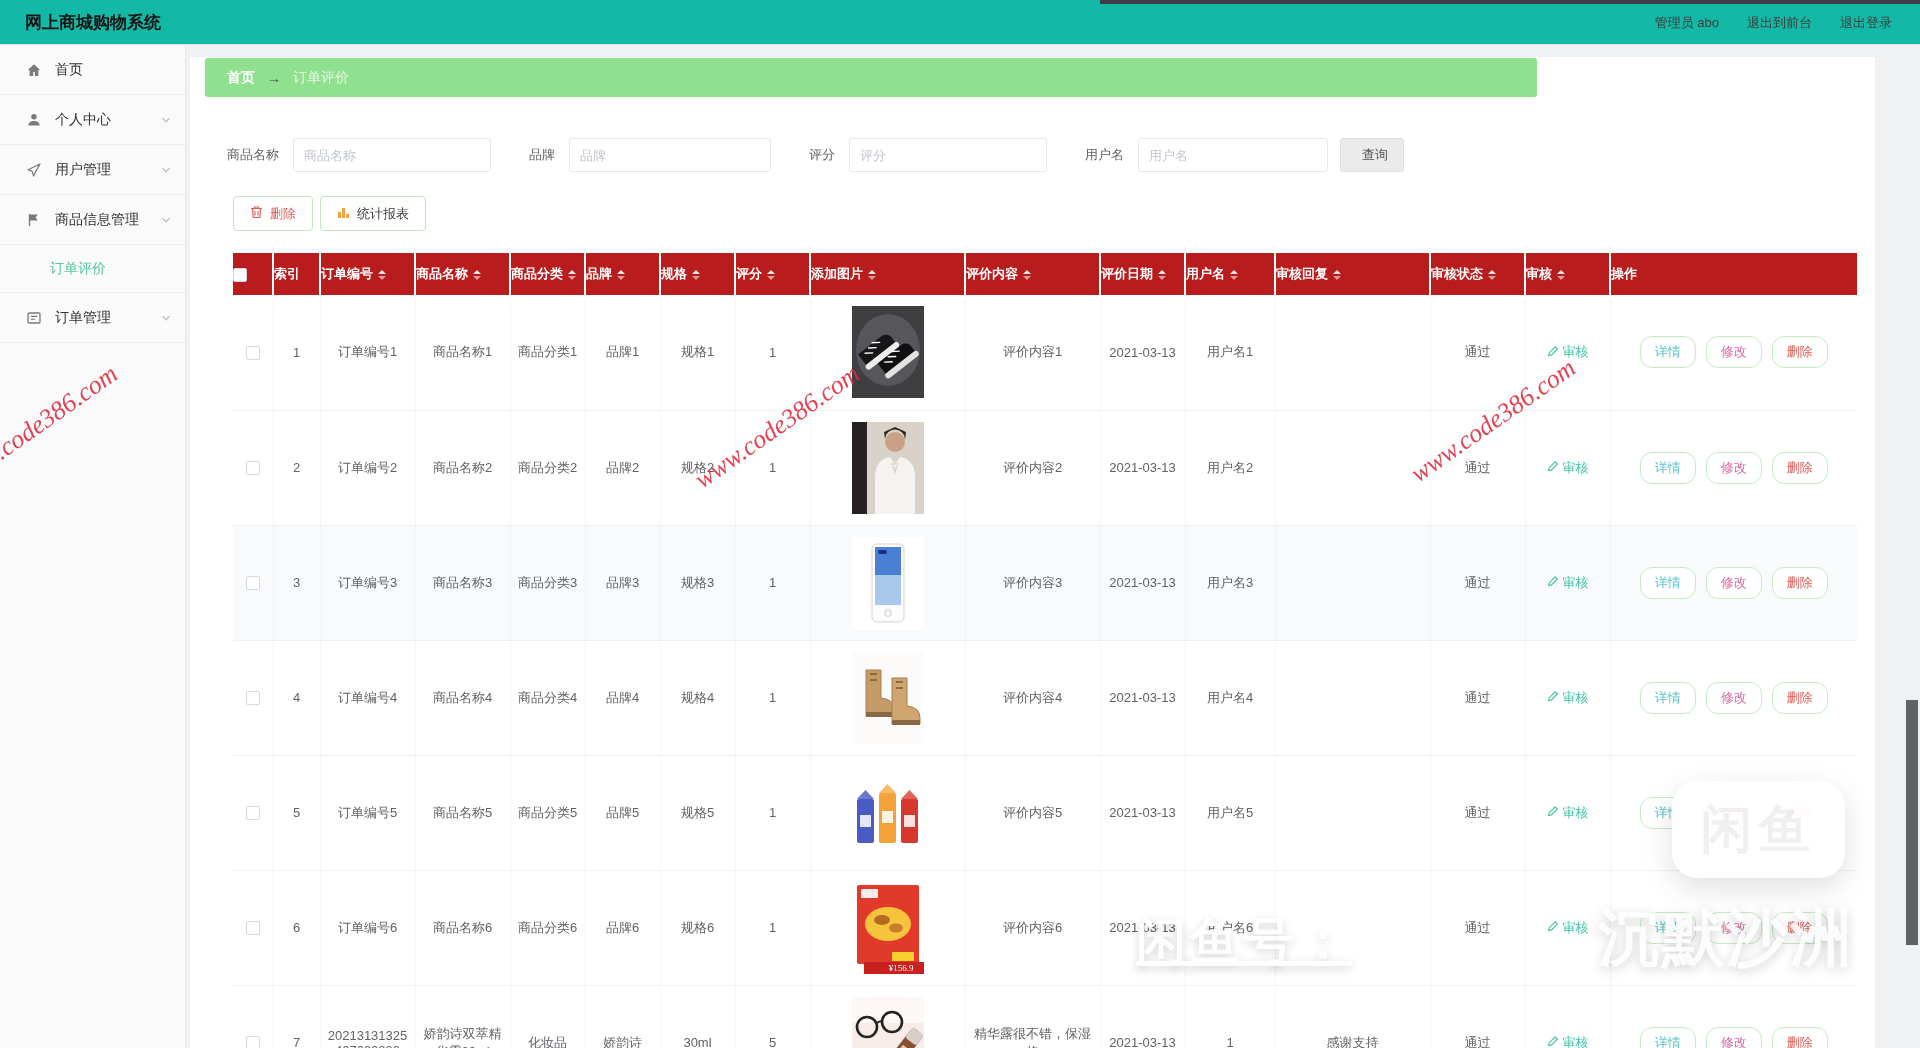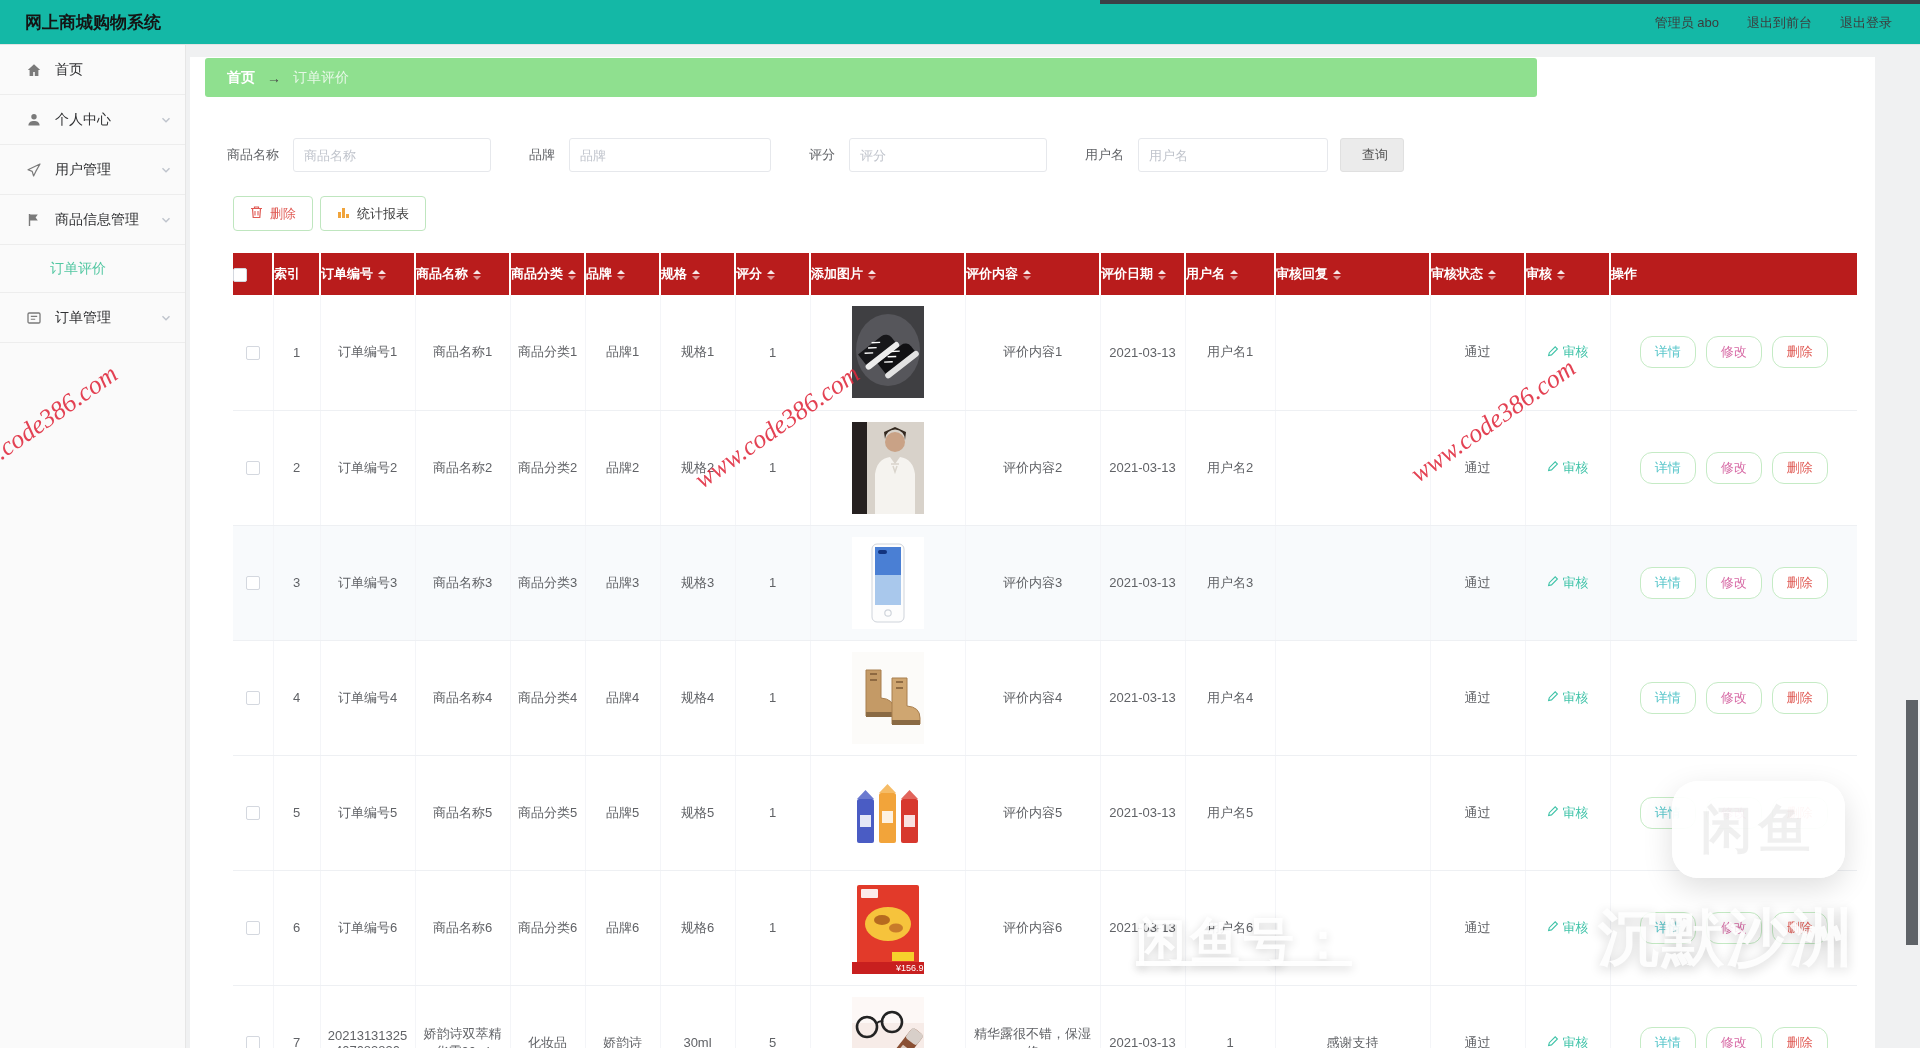--- a/index.html
+++ b/index.html
@@ -77,23 +77,23 @@
   .carets { display:inline-flex; flex-direction:column; gap:2px; margin-left:5px;
     vertical-align:middle; }
   .carets i { display:block; width:0; height:0; border-left:4px solid transparent;
     border-right:4px solid transparent; }
   .caret-up { border-bottom:4px solid rgba(255,255,255,0.9); }
   .caret-down { border-top:4px solid rgba(255,255,255,0.55); }
   .cbx { display:inline-block; width:14px; height:14px; background:#fff;
     border:1px solid #d4d8df; border-radius:2px; cursor:pointer; vertical-align:middle; }
   .imgbox { position:relative; width:72px; height:92px; margin:0 auto; overflow:hidden; }
   .imgbox svg { width:72px; height:92px; display:block; }
-  .img-badge { position:absolute; left:0; bottom:0; width:100%; height:12px;
-    background:#c81f1f; color:#fff; font-size:9px; line-height:12px; text-align:right;
-    padding-left:3px; }
+  .img-badge { position:absolute; left:12px; bottom:0; width:100%; height:12px;
+    background:#c81f1f; color:#fff; font-size:9px; line-height:12px; text-align:center;
+    padding-left:3px;font-family:Liberation Serif, serif; }
   .audit-link { color:#3fc3a8; cursor:pointer; display:inline-flex; align-items:center;
     gap:4px; font-size:13px; }
   .audit-link svg { width:12px; height:12px; }
   .actions { display:flex; gap:10px; justify-content:center; }
   .act-btn { height:32px; padding:0 14px; background:#fff; border:1px solid #c5ebc5;
     border-radius:12px; font-size:13px; cursor:pointer; }
   .act-detail { color:#58c6ca; }
   .act-edit { color:#d76aa5; }
   .act-delete { color:#e05a54; }
 

